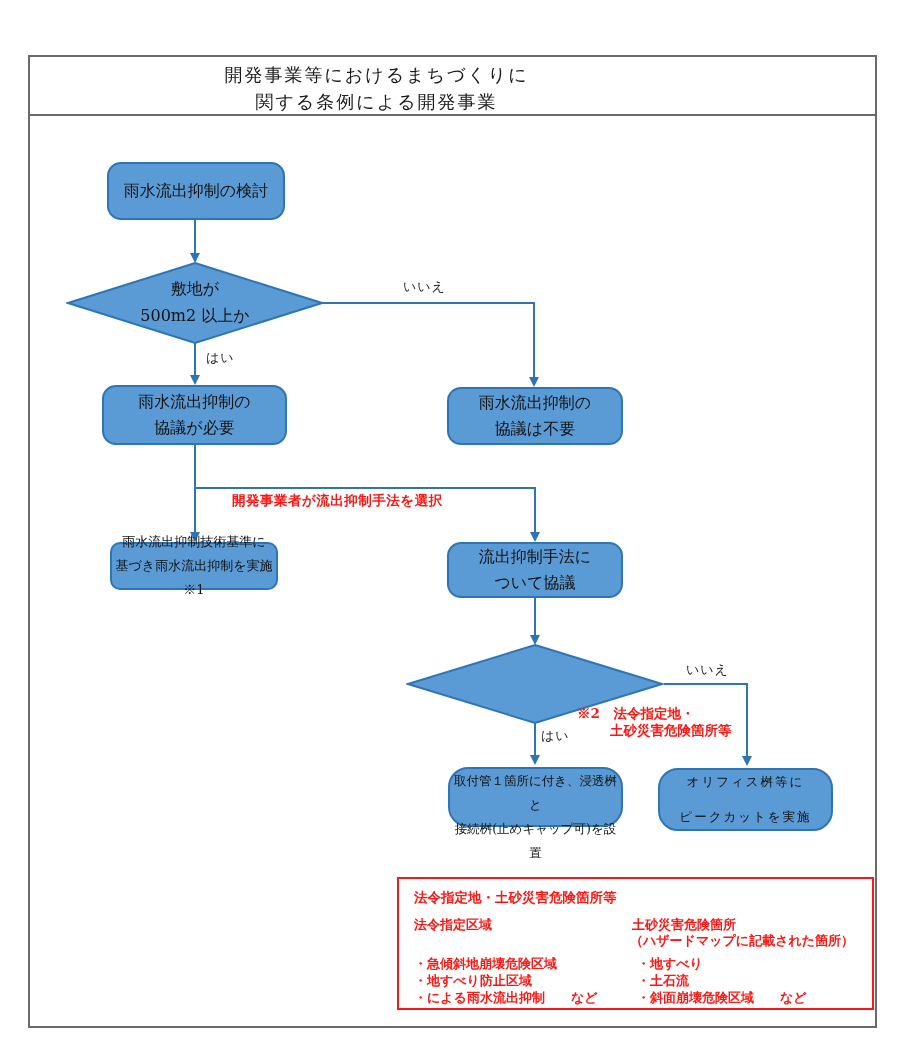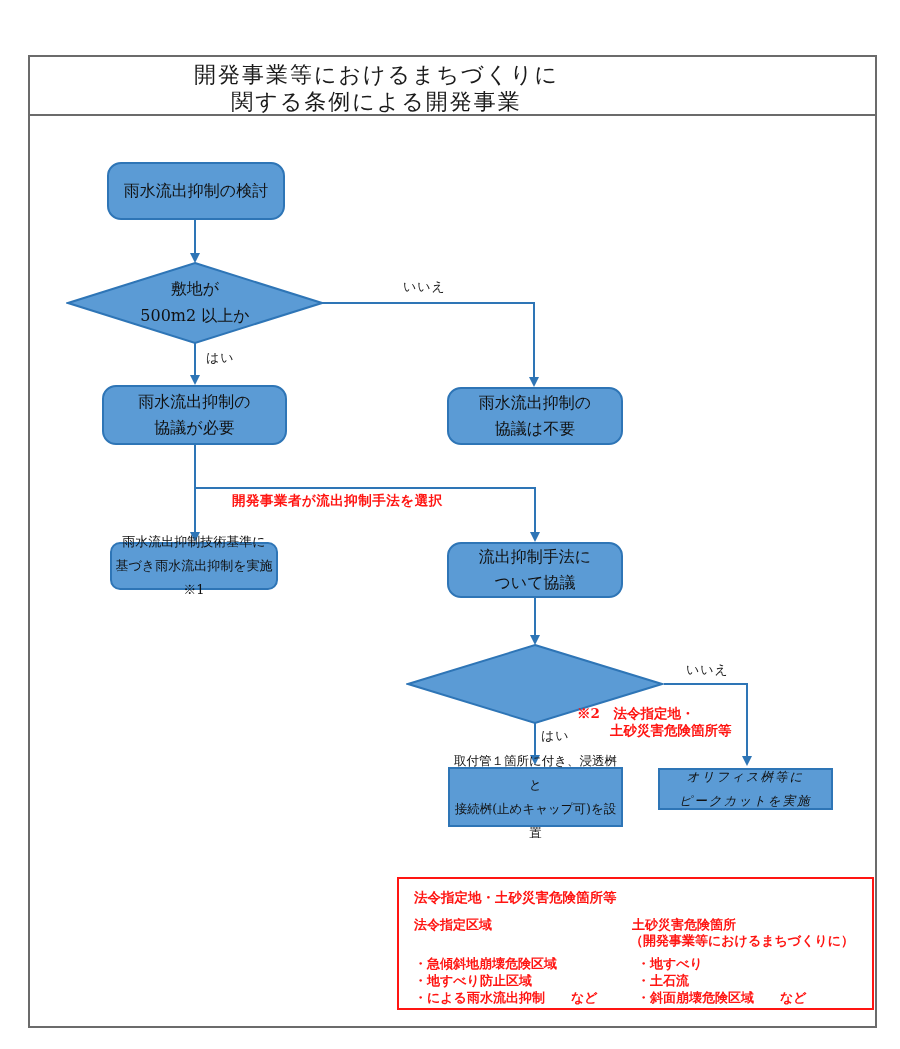--- a/index.html
+++ b/index.html
@@ -13,28 +13,28 @@
   html,body{margin:0;padding:0;background:#ffffff;}
   #canvas{
     position:relative;width:900px;height:1049px;background:#ffffff;
     font-family:"DejaVu Serif","Liberation Serif",serif;color:var(--ink);
     overflow:hidden;
   }
   .abs{position:absolute;}
   .caption{font-size:14.5px;font-weight:bold;letter-spacing:1px;}
   .frame{border:2px solid var(--frame);box-sizing:border-box;}
   .hsep{border-top:2px solid var(--frame);height:0;}
-  .title{width:697px;text-align:center;font-size:22px;line-height:27px;letter-spacing:2px;}
+  .title{width:697px;text-align:center;font-size:18px;line-height:27px;letter-spacing:2px;}
   .node{
     background:var(--box-fill);border:2px solid var(--box-border);
     box-sizing:border-box;border-radius:14px;
     display:flex;flex-direction:column;align-items:center;justify-content:center;
     text-align:center;font-size:16px;line-height:26px;color:#111;
   }
-  .node.small{font-size:12.5px;line-height:24px;border-radius:0;}
+  .node.small{font-size:12.5px;line-height:24px;border-radius:20px;justify-content:space-between;}
   .node.mid{font-size:13px;line-height:24px;border-radius:10px;}
   .vline{width:2px;background:var(--line-color);}
   .hline{height:2px;background:var(--line-color);}
   .arrow-down{
     width:0;height:0;
     border-left:5px solid transparent;border-right:5px solid transparent;
     border-top:10px solid var(--line-color);
   }
   .dlabel{text-align:center;font-size:16px;line-height:27px;color:#111;}
   .elabel{font-size:13px;color:#222;letter-spacing:1px;}
@@ -132,30 +132,30 @@
   <div class="abs rednote" style="left:577px;top:705px;">
     <span class="in">※2　法令指定地・</span>
     <span class="in" style="margin-left:33px;">土砂災害危険箇所等</span>
   </div>
 
   <div class="abs node small" style="left:448px;top:767px;width:175px;height:60px;">
     <div>取付管１箇所に付き、浸透桝と</div>
     <div>接続桝(止めキャップ可)を設置</div>
   </div>
 
-  <div class="abs node small" style="left:658px;top:768px;width:175px;height:42px;letter-spacing:2px;font-style:italic;">
+  <div class="abs node small" style="left:658px;top:768px;width:175px;height:63px;letter-spacing:2px;">
     <div>オリフィス桝等に</div>
     <div>ピークカットを実施</div>
   </div>
 
   <div class="abs legend" style="left:397px;top:877px;width:477px;height:133px;">
     <div style="left:15px;top:10px;font-size:13.5px;">法令指定地・土砂災害危険箇所等</div>
     <div style="left:15px;top:37px;">法令指定区域</div>
     <div style="left:233px;top:37px;">土砂災害危険箇所</div>
-    <div style="left:231px;top:53px;">（開発事業等におけるまちづくりに）</div>
+    <div style="left:231px;top:53px;">（ハザードマップに記載された箇所）</div>
     <div style="left:15px;top:76px;">・急傾斜地崩壊危険区域</div>
     <div style="left:15px;top:93px;">・地すべり防止区域</div>
     <div style="left:15px;top:110px;">・による雨水流出抑制　　など</div>
     <div style="left:238px;top:76px;">・地すべり</div>
     <div style="left:238px;top:93px;">・土石流</div>
     <div style="left:238px;top:110px;">・斜面崩壊危険区域　　など</div>
   </div>
 
 </div>
 

